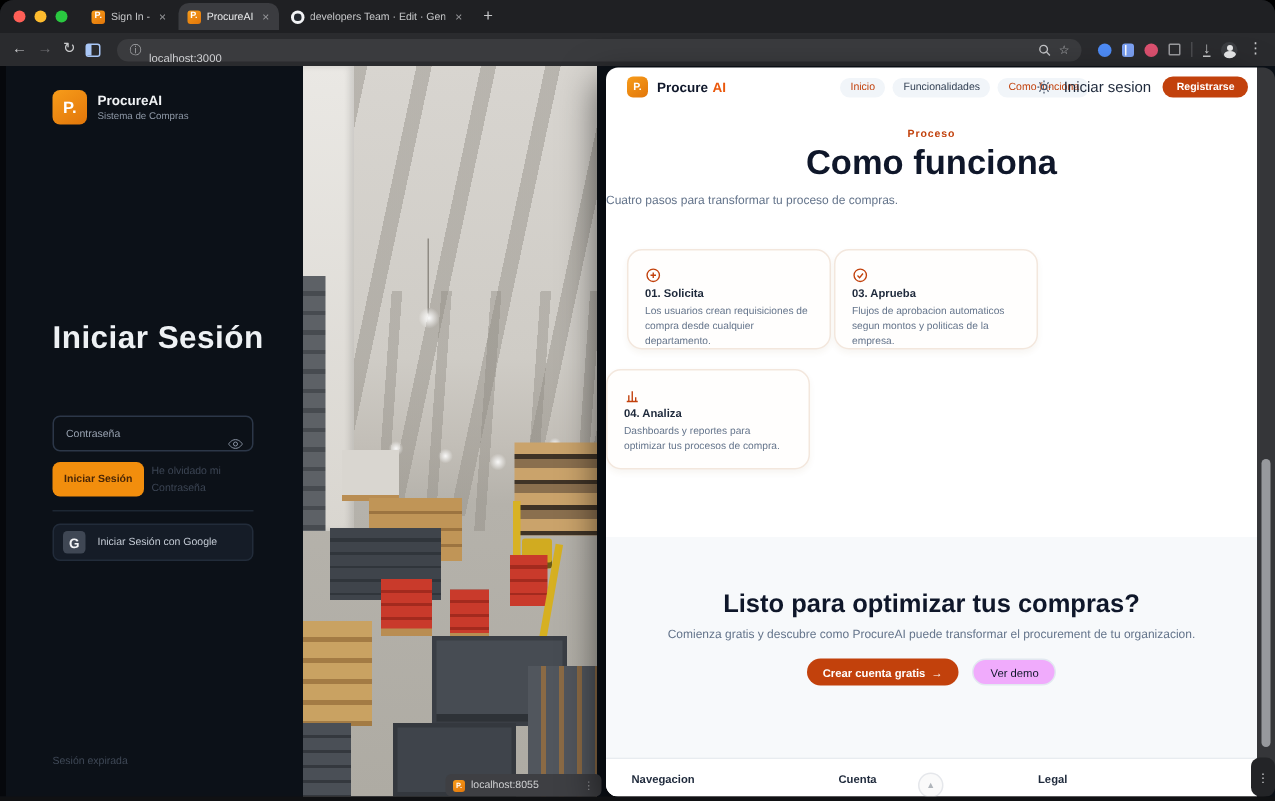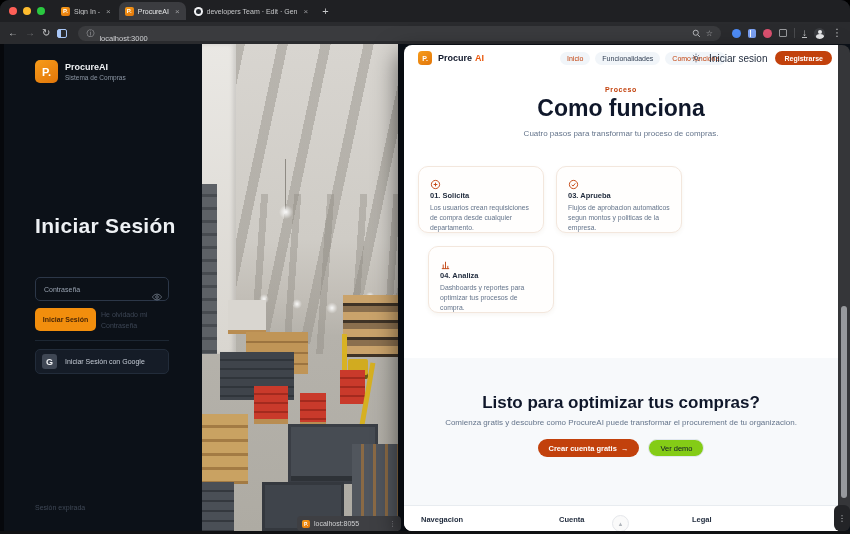--- a/index.html
+++ b/index.html
@@ -112,35 +112,35 @@
   .lbrand .ai { color:#ea580c; margin-left:3px; }
   .lnav { position:absolute; left:156px; top:6.5px; display:flex; gap:5px; }
   .pill { height:13px; padding:0 7px; border-radius:7px; background:#f1f5f9; font-size:7px; display:flex; align-items:center; color:#334155; }
   .pill.orange { color:#c2410c; }
   .lright { position:absolute; right:6px; top:0; height:26px; display:flex; align-items:center; gap:8px; }
   .loginlink { font-size:10px; color:#1e293b; }
   .register { height:14px; padding:0 9px; border-radius:7px; background:#c2410c; color:#fff; font-size:7px; font-weight:bold; display:flex; align-items:center; }
 
   .eyebrow { position:absolute; left:0; top:41px; width:434px; text-align:center; font-size:7px; font-weight:bold; color:#c2410c; letter-spacing:.6px; }
   .lh1 { position:absolute; left:0; top:50px; width:434px; text-align:center; font-size:23px; font-weight:bold; color:#0f172a; }
-  .lsub { position:absolute; left:0; top:84px; width:434px; text-align:center; font-size:8px; color:#64748b; }
-
-  .card { position:absolute; width:126px; height:67px; background:#fffefd; border:1px solid #f3e7dd; border-radius:10px; box-shadow:0 2px 4px rgba(120,80,40,.06); padding:9px 11px; }
+  .lsub { position:absolute; left:0; top:84px; width:434px; text-align:left; font-size:8px; color:#64748b; }
+
+  .card { position:absolute; width:136px; height:67px; background:#fffefd; border:1px solid #f3e7dd; border-radius:10px; box-shadow:0 2px 4px rgba(120,80,40,.06); padding:9px 11px; }
   .card.flat { border-color:transparent; box-shadow:none; }
   .card .ic { color:#c2410c; height:12px; }
   .card .ct { font-size:7.5px; font-weight:bold; color:#1e293b; margin-top:3px; }
   .card .cd { font-size:6.8px; color:#64748b; line-height:1.5; margin-top:3px; }
-  .c1 { left:14px; top:121px; } .c2 { left:152px; top:121px; } .c3 { left:290px; top:121px; } .c4 { left:24px; top:201px; }
+  .c1 { left:14px; top:121px; } .c2 { left:152px; top:121px; } .c3 { left:290px; top:121px; } .c4 { left:0; top:201px; }
 
   .graysec { position:absolute; left:0; top:313px; width:434px; height:147px; background:#f7f9fb; }
   .ctah1 { position:absolute; left:0; top:348px; width:434px; text-align:center; font-size:17px; font-weight:bold; color:#0f172a; }
   .ctasub { position:absolute; left:0; top:373px; width:434px; text-align:center; font-size:8px; color:#64748b; }
   .ctabtns { position:absolute; left:0; top:394px; width:434px; display:flex; justify-content:center; gap:9px; }
   .btn-primary { height:18px; padding:0 11px; border-radius:9px; background:#c2410c; color:#fff; font-size:7.5px; font-weight:bold; display:flex; align-items:center; gap:4px; }
-  .btn-ghost { height:18px; padding:0 11px; border-radius:9px; background:#84cc16; border:1px solid #e2e8f0; color:#0f172a; font-size:7.5px; display:flex; align-items:center; }
+  .btn-ghost { height:18px; padding:0 11px; border-radius:9px; background:#f0abfc; border:1px solid #e2e8f0; color:#0f172a; font-size:7.5px; display:flex; align-items:center; }
 
   .lfoot { position:absolute; left:0; top:460px; width:434px; height:26px; background:#fff; border-top:1px solid #e8ecf0; }
   .fcol { position:absolute; top:9px; font-size:7.5px; font-weight:bold; color:#1e293b; }
   .fc0 { left:17px; } .fc1 { left:155px; } .fc2 { left:288px; }
   .nextbadge { position:absolute; left:208px; top:9px; width:17px; height:17px; border-radius:50%; background:#fafafa; border:1px solid #e5e7eb; display:flex; align-items:center; justify-content:center; font-size:6px; color:#b0b5bb; }
 
   .bottombar { position:absolute; left:0; top:531px; width:850px; height:3px; background:#101113; }
 </style>
 </head>
 <body>

